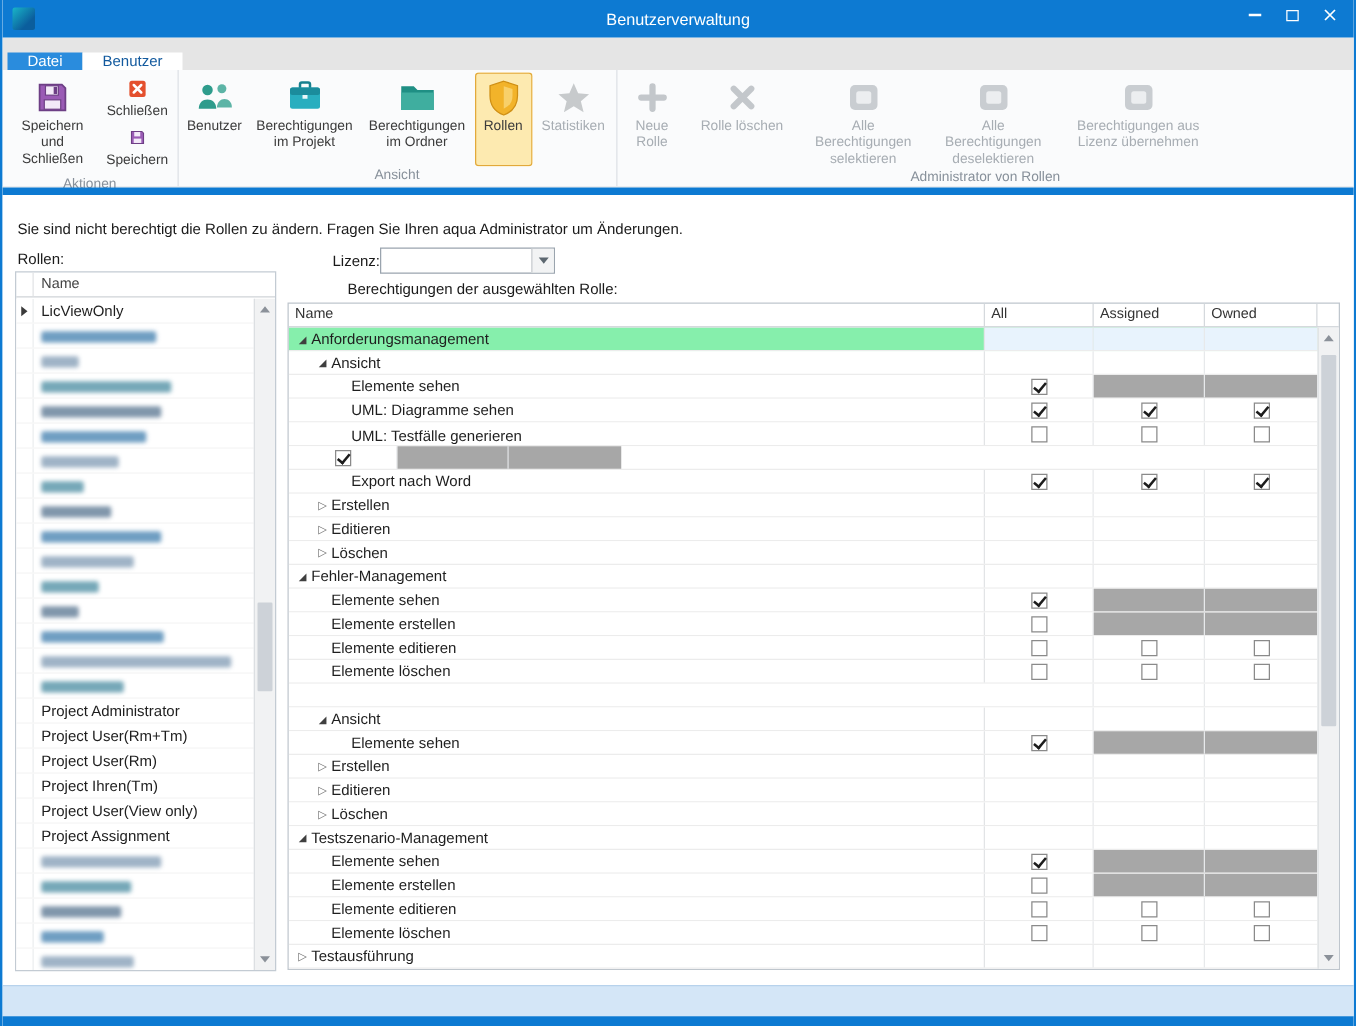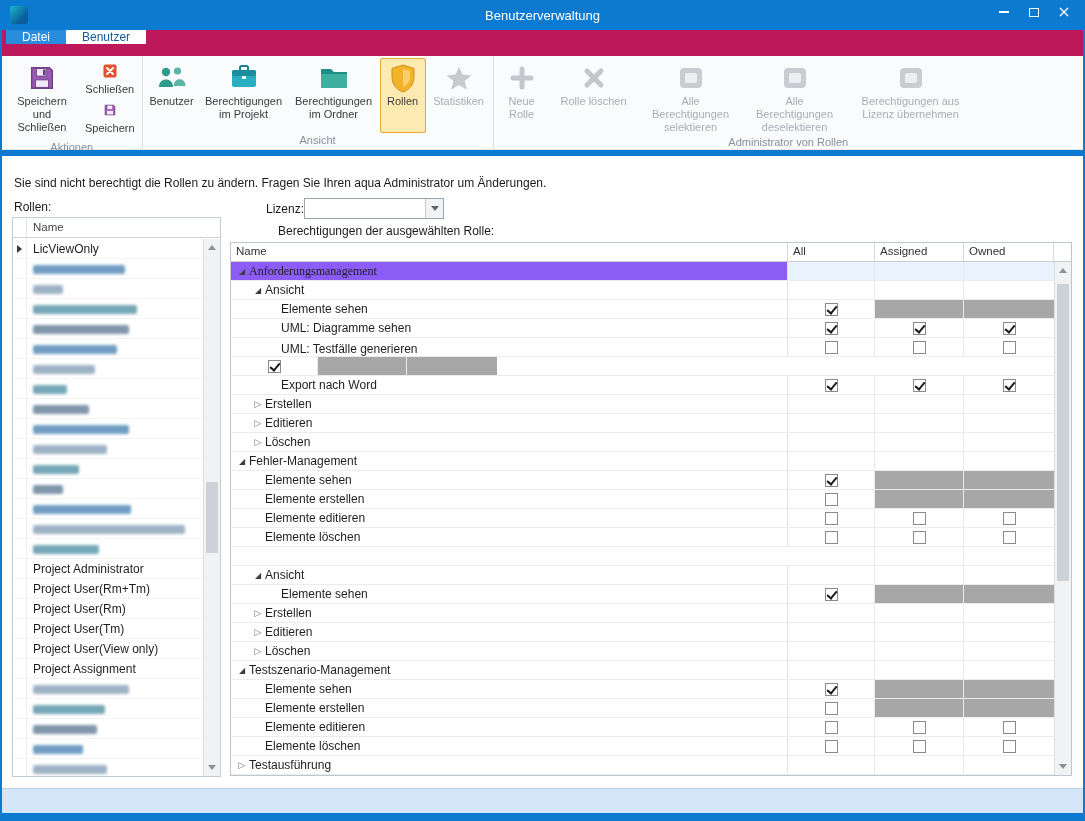--- a/index.html
+++ b/index.html
@@ -12,21 +12,21 @@
   
   .titlebar { height:30px; background:#0d7ad2; position:relative; display:flex; align-items:center; padding-left:8px; flex:none; }
   .app-icon { width:18px; height:18px; border-radius:2px; background:linear-gradient(135deg,#19b5c8 0%, #0b5e9d 70%); }
   .title { position:absolute; left:0; right:0; text-align:center; color:#fff; font-size:13px; }
   .win-controls { position:absolute; right:4px; top:0; display:flex; }
   .wbtn { width:30px; height:24px; display:flex; align-items:center; justify-content:center; cursor:default; }
   .glyph-min { width:10px; height:0; border-bottom:2px solid #fff; }
   .glyph-max { width:10px; height:9px; border:1.5px solid #fff; }
 
   
-  .tabrow { height:26px; background:#be185d; display:flex; align-items:flex-start; padding-left:4px; flex:none; }
+  .tabrow { height:26px; background:#e5e5e5; display:flex; align-items:flex-end; padding-left:4px; flex:none; }
   .tab { padding:0 16px; display:flex; align-items:center; font-size:12px; color:#fff; }
   .tab.file { background:#2a8cdd; }
   .tab.active { background:#fff; color:#135a9e; }
 
   
   .ribbon { height:94px; background:#fafbfc; display:flex; flex:none; border-bottom:1px solid #e5e8ea; }
   .rgroup { display:flex; flex-direction:column; border-right:1px solid #dde1e5; }
   .rgroup:last-child { flex:1; border-right:none; }
   .rbody { flex:1; display:flex; align-items:stretch; padding:2px 3px 0 3px; gap:2px; }
   .rcap { height:16px; font-size:11px; color:#87909a; text-align:center; line-height:14px; }
@@ -83,21 +83,21 @@
   .phead { display:flex; height:19px; border-bottom:1px solid #c8cdd2; flex:none; }
   .hc { font-size:11.5px; color:#333; padding:2px 0 0 5px; border-right:1px solid #d5d9dd; }
   .hc.name { width:557px; } .hc.all { width:87px; } .hc.as { width:89px; } .hc.ow { width:90px; } .hc.corner { width:17px; border-right:none; }
   .pbody { position:relative; flex:1; }
   .prows { position:absolute; left:0; top:0; right:17px; bottom:0; overflow:hidden; }
   .prow { height:19px; display:flex; border-bottom:1px solid #ececec; background:#fff; }
   .cell-name { width:557px; display:flex; align-items:center; border-right:1px solid #e2e4e6; overflow:hidden; }
   .cell-val { display:flex; align-items:center; justify-content:center; border-right:1px solid #e7e9eb; }
   .cell-val.w-all { width:87px; } .cell-val.w-as { width:89px; } .cell-val.w-ow { width:90px; border-right:none; }
   .cell-val.gray { background:#a7a7a7; }
-  .prow.hl { background:#8b5cf6;font-family:Liberation Serif, serif; }
+  .prow.hl { background:#86efac; }
   .prow.hl .cell-val { background:#e8f3fd; }
   .pname { font-size:12px; color:#1e1e1e; white-space:nowrap; }
   .arrow { width:14px; flex:none; display:inline-flex; align-items:center; justify-content:center; }
   .arrow.open::before { content:"◢"; font-size:8px; color:#3f3f3f; }
   .arrow.closed::before { content:"▷"; font-size:9px; color:#707070; }
   .cb { width:13px; height:13px; background:#fff; border:1px solid #8a8a8a; position:relative; display:inline-block; }
   .cb.on::after { content:""; position:absolute; left:3px; top:0px; width:4px; height:8px; border:solid #1c1c1c; border-width:0 2px 2px 0; transform:rotate(40deg); }
   .pscroll { position:absolute; top:0; right:0; bottom:0; width:17px; background:#f1f2f3; border-left:1px solid #dcdfe2; display:flex; flex-direction:column; align-items:center; }
 
   
@@ -366,21 +366,21 @@
           <div class="rrow">
     <span class="rgut"></span>
     <span class="rlabel">Project User(Rm+Tm)</span>
   </div>
           <div class="rrow">
     <span class="rgut"></span>
     <span class="rlabel">Project User(Rm)</span>
   </div>
           <div class="rrow">
     <span class="rgut"></span>
-    <span class="rlabel">Project User(Tm)</span>
+    <span class="rlabel">Project Ihren(Tm)</span>
   </div>
           <div class="rrow">
     <span class="rgut"></span>
     <span class="rlabel">Project User(View only)</span>
   </div>
           <div class="rrow">
     <span class="rgut"></span>
     <span class="rlabel">Project Assignment</span>
   </div>
           <div class="rrow">

